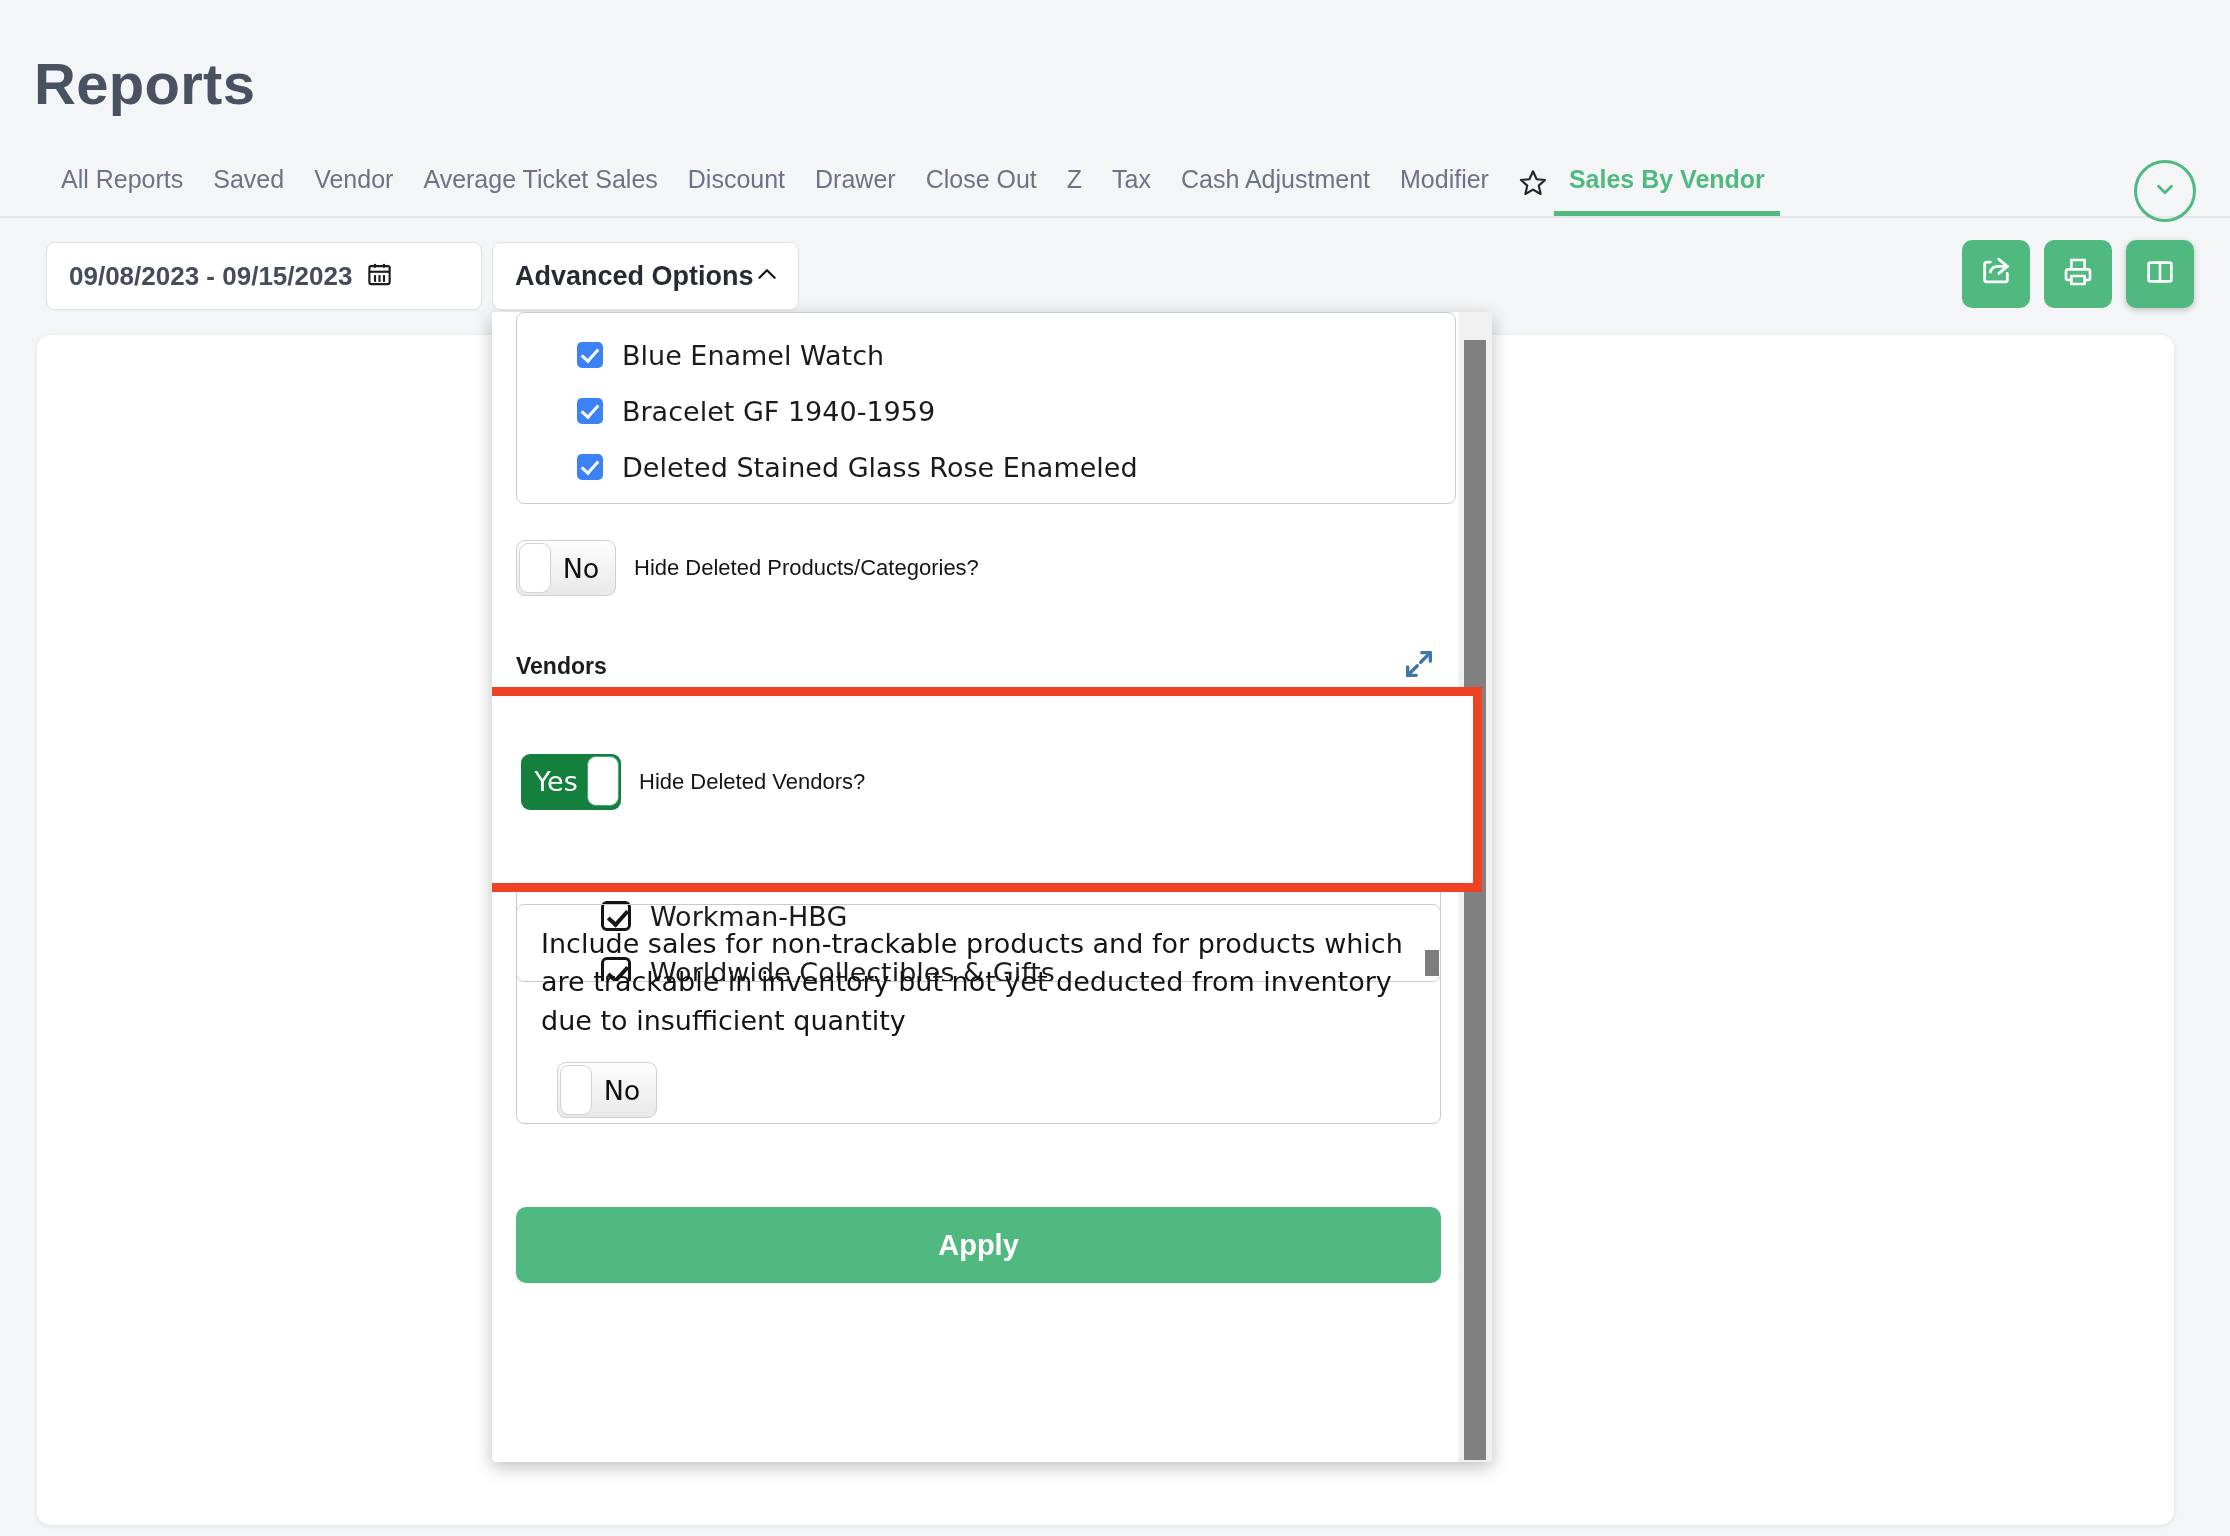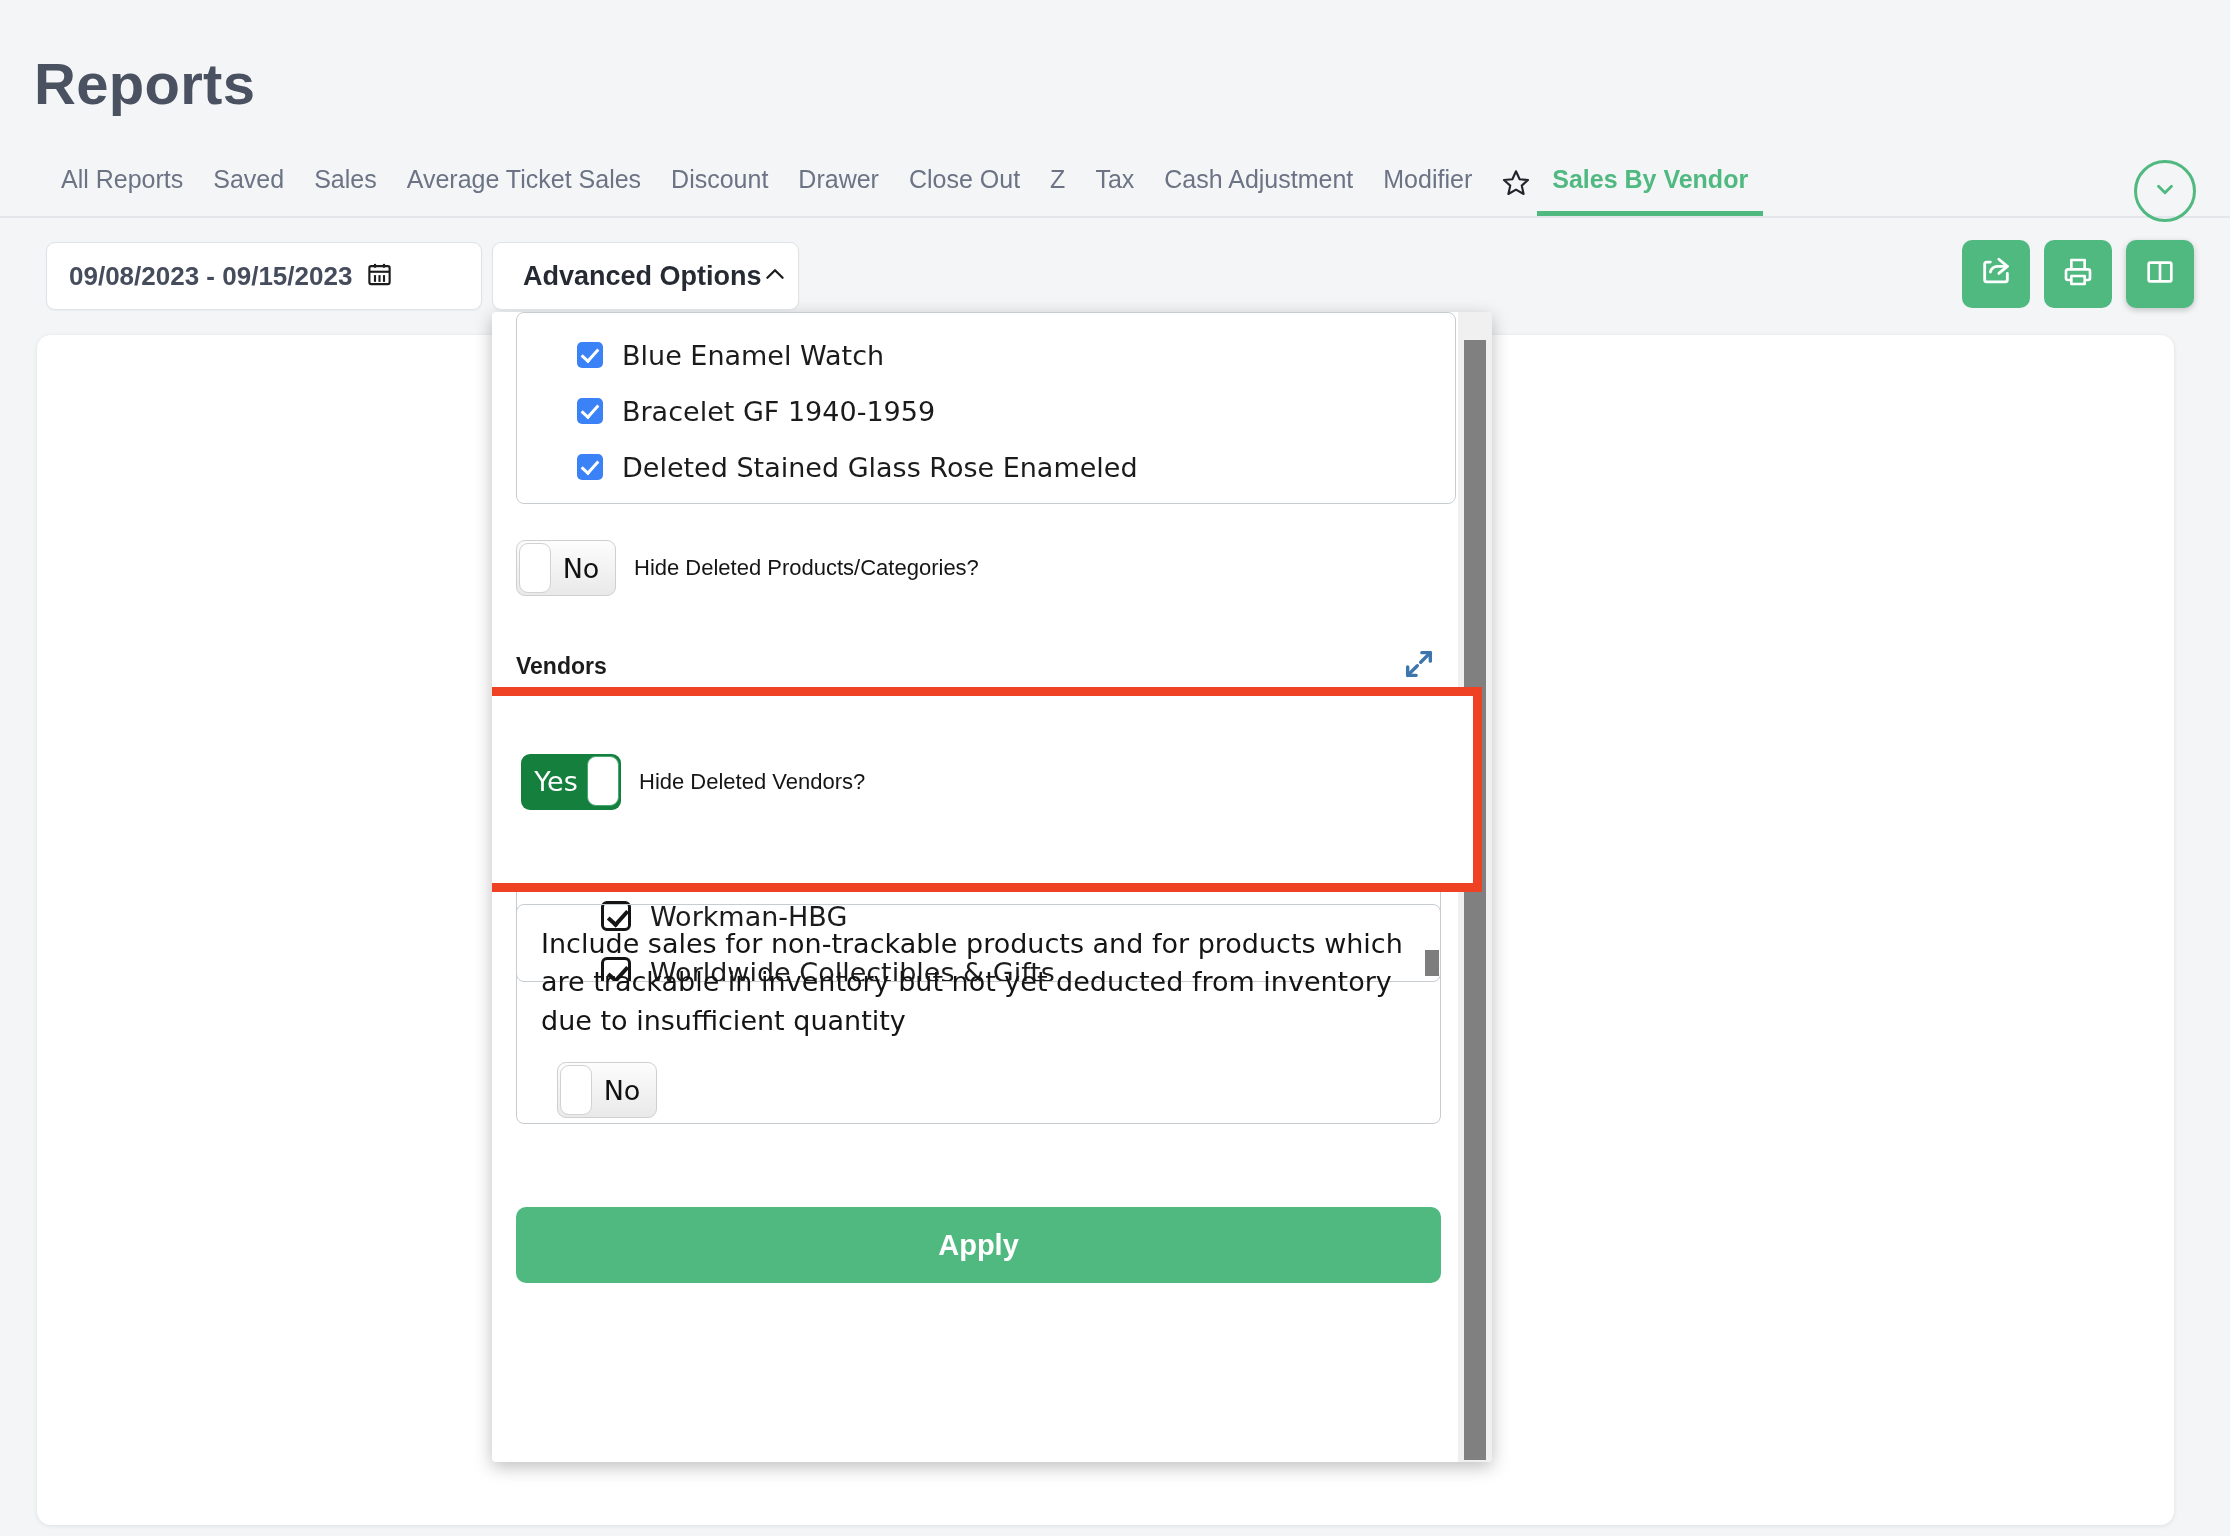--- a/index.html
+++ b/index.html
@@ -100,21 +100,21 @@
   .adv-btn {
     position: absolute;
     left: 492px; top: 10px;
     width: 307px; height: 68px;
     background: #fff;
     border: 1px solid #dfe2e7;
     border-radius: 9px;
     display: flex;
     align-items: center;
     justify-content: flex-start;
-    padding: 0 30px;
+    padding: 0 22px;
     cursor: pointer;
     z-index: 30;
     box-shadow: 0 1px 2px rgba(0,0,0,.04);
   }
   .adv-btn-label {
     font-size: 27px;
     font-weight: 700;
     color: #262b33;
     white-space: nowrap;
   }
@@ -363,21 +363,21 @@
 </style>
 </head>
 <body>
 
 <div class="page-title">Reports</div>
 
 <div class="tabbar">
   <div class="tabbar-inner">
     <div class="tab">All Reports</div>
     <div class="tab">Saved</div>
-    <div class="tab">Sales</div>
+    <div class="tab">Vendor</div>
     <div class="tab">Average Ticket Sales</div>
     <div class="tab">Discount</div>
     <div class="tab">Drawer</div>
     <div class="tab">Close Out</div>
     <div class="tab">Z</div>
     <div class="tab">Tax</div>
     <div class="tab">Cash Adjustment</div>
     <div class="tab">Modifier</div>
     <div class="star-icon">
       <svg width="30" height="30" viewBox="0 0 24 24" fill="none" stroke="#20242b" stroke-width="1.7" stroke-linejoin="round">

